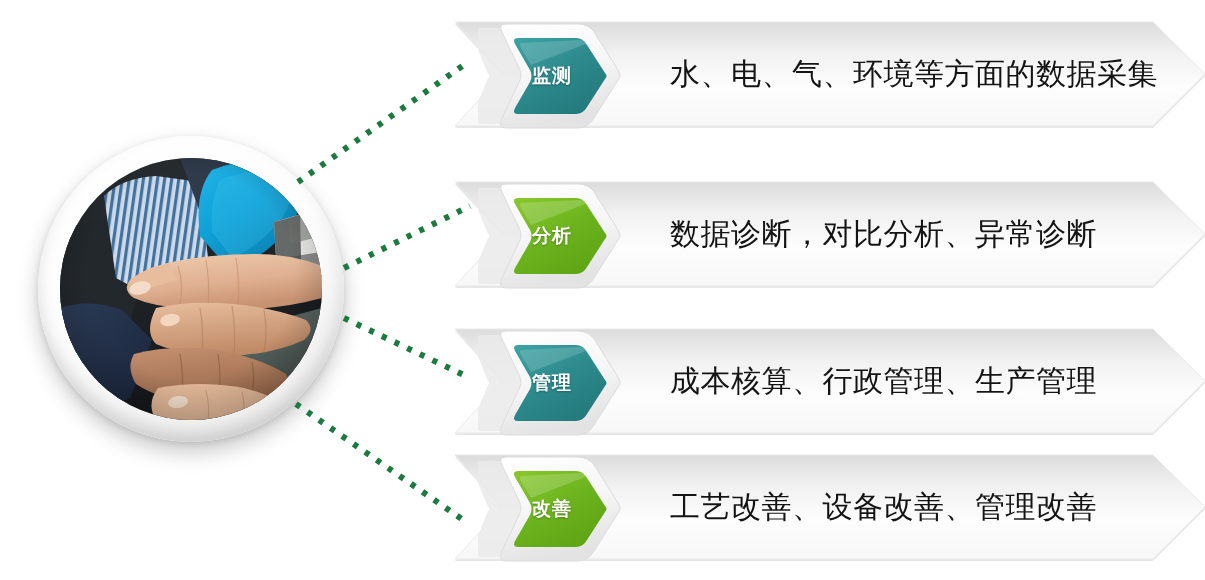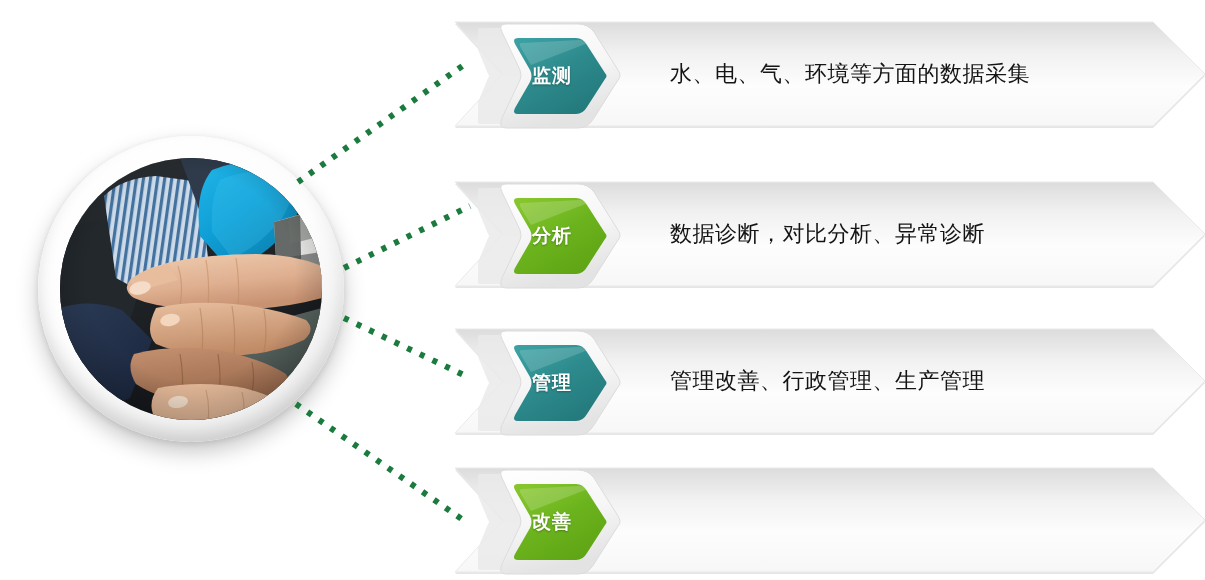--- a/index.html
+++ b/index.html
@@ -78,40 +78,40 @@
   
   .row {
     position: absolute;
     left: 455px;
     width: 750px;
     height: 108px;
   }
   .row-1 { top: 20px; }
   .row-2 { top: 180px; }
   .row-3 { top: 327px; }
-  .row-4 { top: 466px; }
+  .row-4 { top: 453px; }
 
   
   .banner {
     position: absolute;
     left: 0;
     top: 0;
     width: 750px;
     height: 108px;
   }
   .banner svg { display: block; }
 
   .banner-label {
     position: absolute;
     left: 215px;
     top: 0;
     height: 108px;
     display: flex;
     align-items: center;
-    font-size: 22px;
+    font-size: 30px;
     color: #141414;
     letter-spacing: 0.5px;
     white-space: nowrap;
     font-family: "Liberation Sans", "DejaVu Sans", sans-serif;
   }
 
   
   .badge {
     position: absolute;
     left: 23px;
@@ -375,21 +375,21 @@
           <stop offset="1" stop-color="#e3e3e3"></stop>
         </linearGradient>
       </defs>
       <path d="M18 22 Q14 10 26 10 L96 10 Q106 10 112 20 L132 52 Q136 58 132 64 L112 96 Q106 106 96 106 L26 106 Q14 106 18 94 L32 60 Q34 58 32 56 Z" transform="translate(-22,0)" fill="#eaeaea" opacity="0.85"></path>
       <path d="M28 6 Q20 6 24 14 L42 52 Q44 58 42 62 L24 100 Q20 110 28 110 L100 110 Q110 110 116 100 L140 62 Q144 58 140 52 L116 14 Q110 6 100 6 Z" fill="url(#frameg3)" stroke="#dcdcdc" stroke-width="1"></path>
       <path d="M40 20 Q34 20 37 26 L52 52 Q55 58 52 64 L37 90 Q34 96 40 96 L98 96 Q105 96 109 89 L127 61 Q130 58 127 55 L109 27 Q105 20 98 20 Z" fill="url(#teal3)"></path>
       <path d="M44 25 Q40 25 43 30 L53 47 L110 25 Q107 22 101 22 L44 25 Z" fill="#ffffff" opacity="0.16"></path>
     </svg>
     <div class="badge-text">管理</div>
   </div>
-  <div class="banner-label">管理改善、行政管理、生产管理</div>
+  <div class="banner-label">成本核算、行政管理、生产管理</div>
 </div>
 
 <div class="row row-4">
   <div class="banner">
     <svg width="750" height="108" viewBox="0 0 750 108" xmlns="http://www.w3.org/2000/svg">
       <defs>
         <linearGradient id="bg4" x1="0" y1="0" x2="0" y2="1">
           <stop offset="0" stop-color="#dcdcdc"></stop>
           <stop offset="0.30" stop-color="#f1f1f1"></stop>
           <stop offset="0.62" stop-color="#fdfdfd"></stop>
@@ -414,13 +414,14 @@
           <stop offset="1" stop-color="#e3e3e3"></stop>
         </linearGradient>
       </defs>
       <path d="M18 22 Q14 10 26 10 L96 10 Q106 10 112 20 L132 52 Q136 58 132 64 L112 96 Q106 106 96 106 L26 106 Q14 106 18 94 L32 60 Q34 58 32 56 Z" transform="translate(-22,0)" fill="#eaeaea" opacity="0.85"></path>
       <path d="M28 6 Q20 6 24 14 L42 52 Q44 58 42 62 L24 100 Q20 110 28 110 L100 110 Q110 110 116 100 L140 62 Q144 58 140 52 L116 14 Q110 6 100 6 Z" fill="url(#frameg4)" stroke="#dcdcdc" stroke-width="1"></path>
       <path d="M40 20 Q34 20 37 26 L52 52 Q55 58 52 64 L37 90 Q34 96 40 96 L98 96 Q105 96 109 89 L127 61 Q130 58 127 55 L109 27 Q105 20 98 20 Z" fill="url(#green4)"></path>
       <path d="M44 25 Q40 25 43 30 L53 47 L110 25 Q107 22 101 22 L44 25 Z" fill="#ffffff" opacity="0.18"></path>
     </svg>
     <div class="badge-text">改善</div>
   </div>
+  <div class="banner-label">工艺改善、设备改善、管理改善</div>
 </div>
 
 </body></html>

